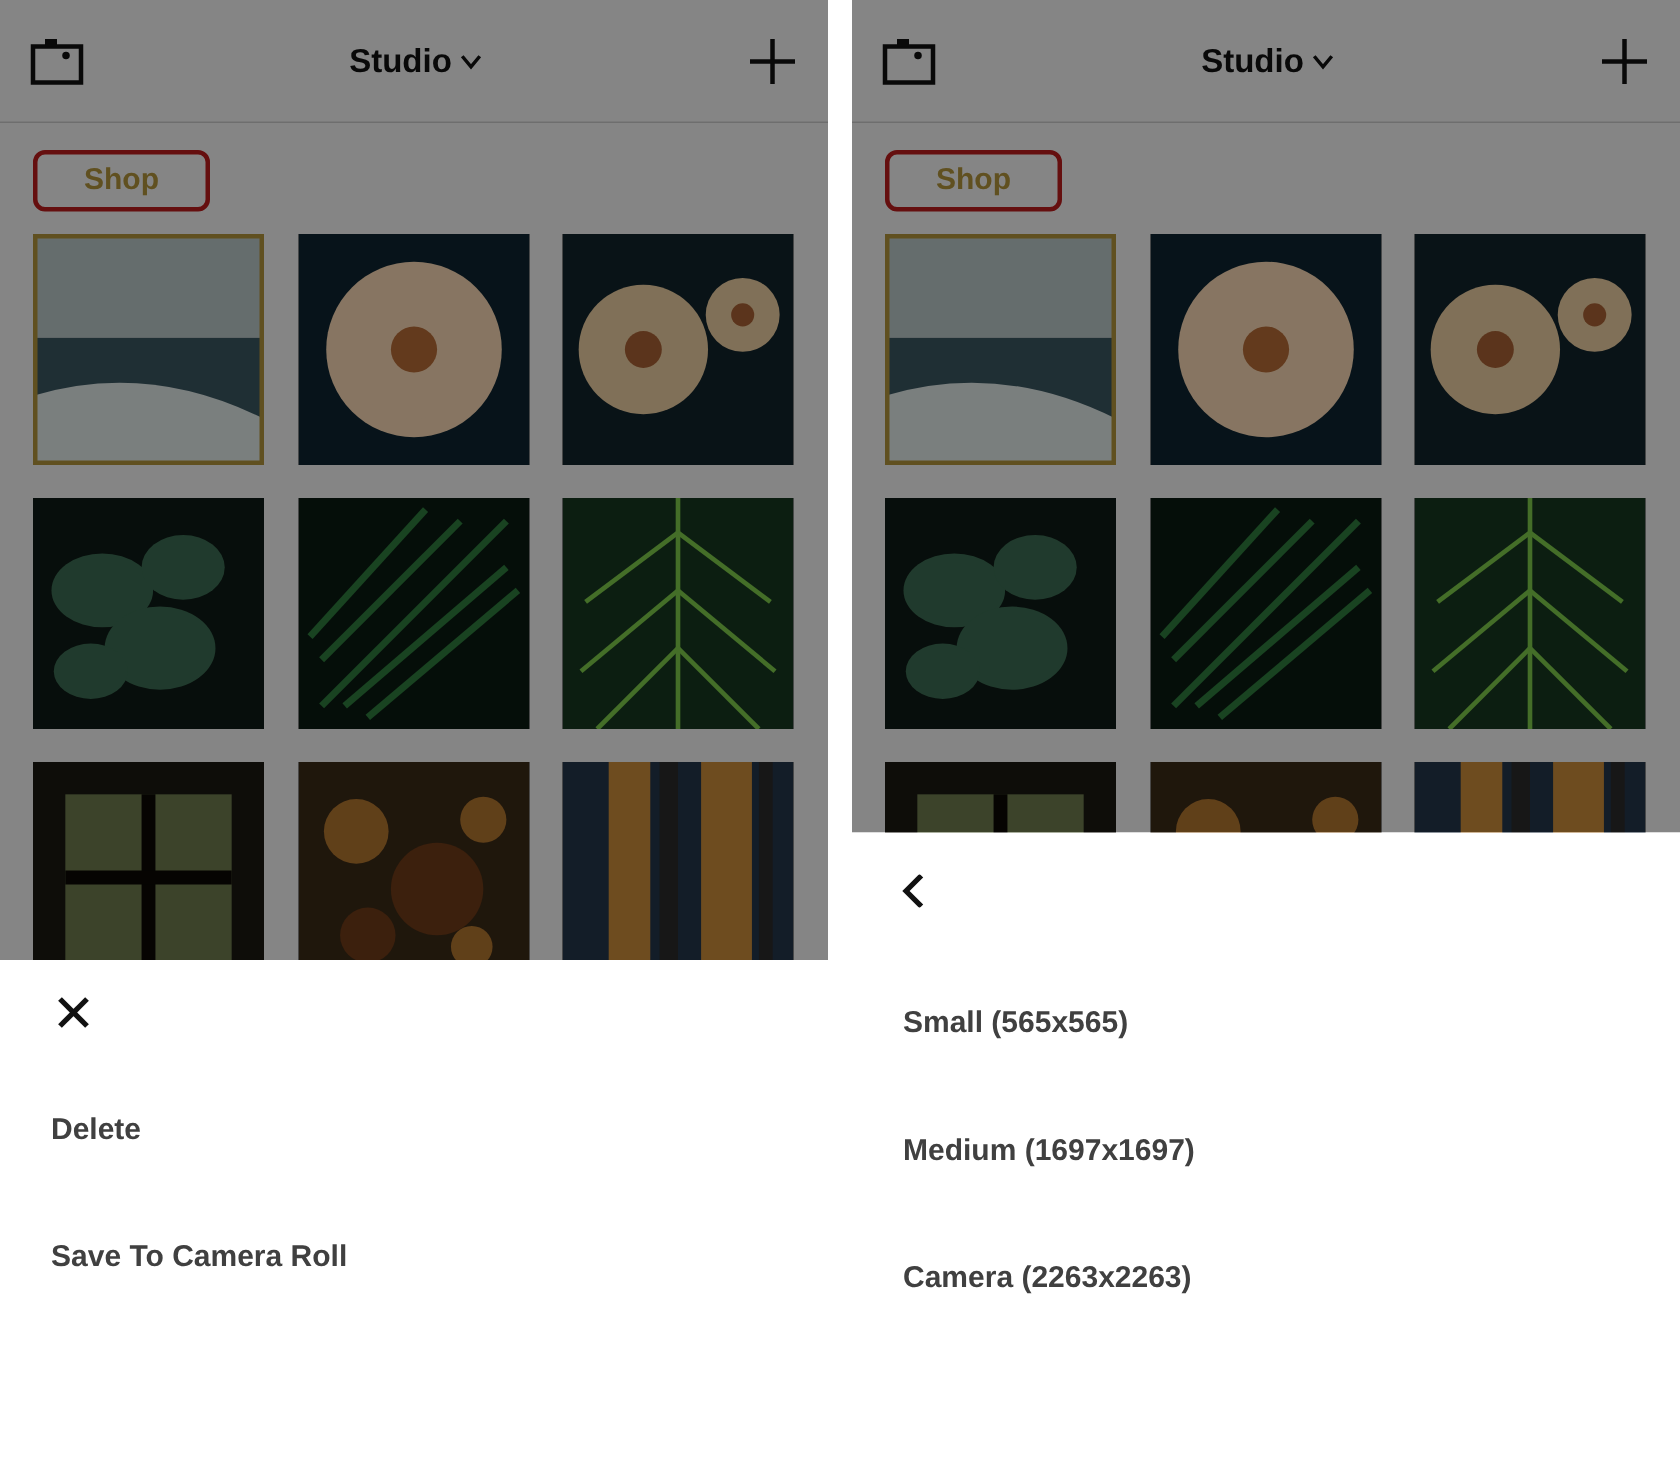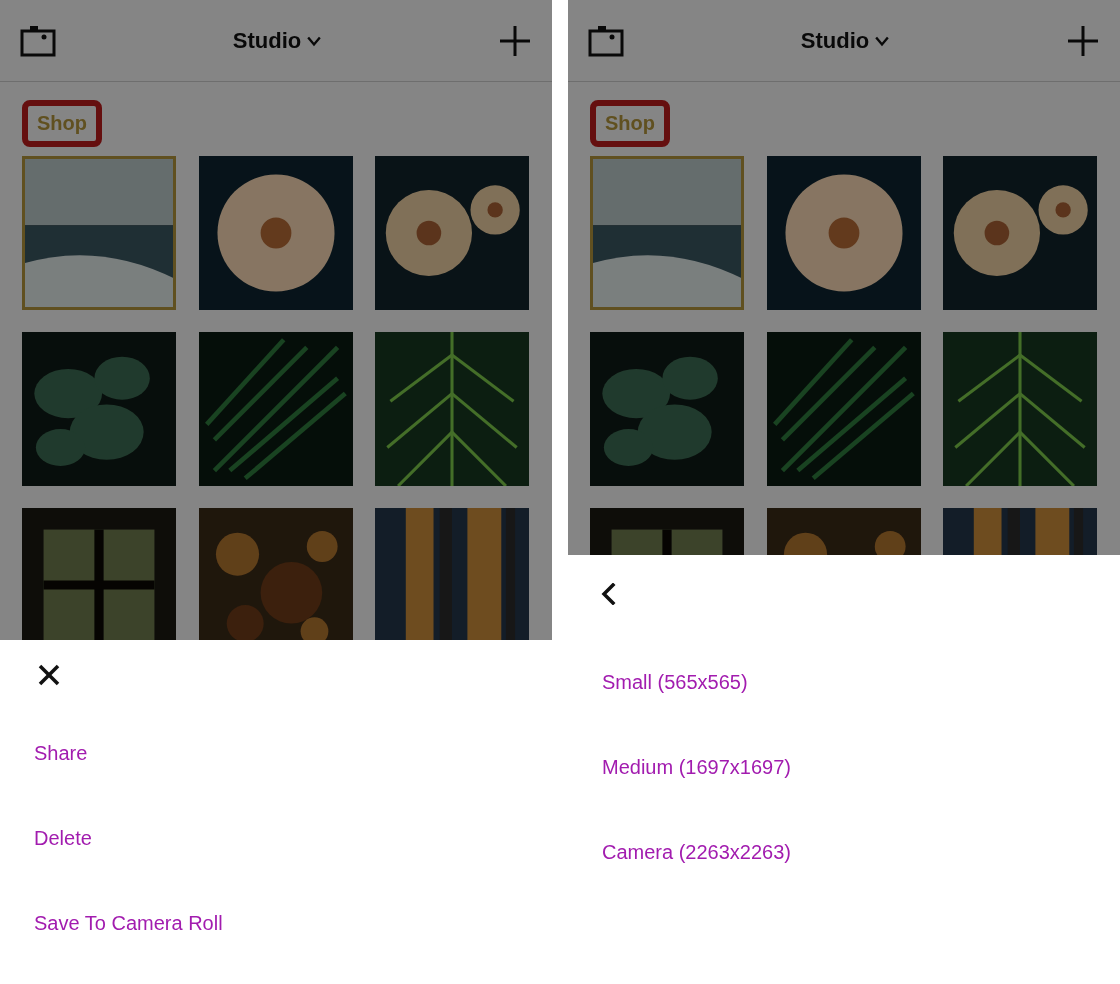--- a/index.html
+++ b/index.html
@@ -9,21 +9,21 @@
   .panel.left { margin-right:16px; }
 
   
   .header { height:82px; display:flex; align-items:center; justify-content:space-between; padding:0 20px; border-bottom:1px solid #c9c9c9; }
   .cam { width:36px; height:36px; }
   .title-wrap { display:flex; align-items:center; gap:6px; font-weight:600; font-size:22px; color:#111; }
   .title-wrap svg { width:14px; height:14px; }
   .plus { width:34px; height:34px; }
 
   
-  .shop { position:absolute; left:22px; top:100px; padding:6px 9px; border:6px solid #b91c1c; border-radius:8px; color:#b0933b; font-weight:600; font-size:20px; background:transparent; }
+  .shop { position:absolute; left:22px; top:100px; padding:6px 31px; border:3px solid #b91c1c; border-radius:8px; color:#b0933b; font-weight:600; font-size:20px; background:transparent; }
 
   
   .grid { position:absolute; left:22px; top:156px; width:508px; display:grid; grid-template-columns:repeat(3,1fr); gap:22px 22px; }
   .cell { width:154px; height:154px; background:#333; overflow:hidden; position:relative; }
   .cell.sel { outline:3px solid #b0933b; outline-offset:-3px; }
   .thumb { width:100%; height:100%; }
 
   
   .sea  rect.sky{fill:#b8c6c7}.sea rect.water{fill:#3a5660}.sea path{fill:#dfe8e6}
   .flower rect{fill:#0e2430}.flower circle{fill:#f6d6b3}.flower .ctr{fill:#b46a36}
@@ -40,21 +40,21 @@
   .panel.left .dim { height:640px; }
   .panel.right .dim { height:555px; }
 
   
   .sheet { position:absolute; left:0; width:100%; background:#fff; }
   .panel.left .sheet { top:640px; height:344px; padding:20px 34px 0; }
   .panel.right .sheet { top:555px; height:429px; padding:24px 34px 0; }
 
   .close, .back { width:30px; height:30px; display:flex; align-items:center; justify-content:center; cursor:pointer; margin-bottom:52px; }
   .close svg, .back svg { width:22px; height:22px; }
-  .item { font-size:20px; font-weight:400; color:#a21caf; padding:0; margin-bottom:62px; cursor:pointer; }
+  .item { font-size:20px; font-weight:700; color:#404040; padding:0; margin-bottom:62px; cursor:pointer; }
   .panel.right .item { margin-bottom:62px; }
   .panel.right .back { margin-bottom:62px; margin-left:-8px; }
 </style>
 </head>
 <body>
 
 <div class="row">
 
   <div class="panel left">
     <div class="header">
@@ -152,21 +152,20 @@
 
     <div class="dim"></div>
 
     <div class="sheet">
       <div class="close">
         <svg viewBox="0 0 22 22">
             <line x1="2" y1="2" x2="20" y2="20" stroke="#111" stroke-width="3.5"></line>
             <line x1="20" y1="2" x2="2" y2="20" stroke="#111" stroke-width="3.5"></line>
           </svg>
       </div>
-      <div class="item">Share</div>
       <div class="item">Delete</div>
       <div class="item">Save To Camera Roll</div>
     </div>
   </div>
 
   <div class="panel right">
     <div class="header">
       <span class="cam">
         <svg viewBox="0 0 36 36">
             <rect x="2" y="8" width="32" height="24" fill="none" stroke="#111" stroke-width="3"></rect>

